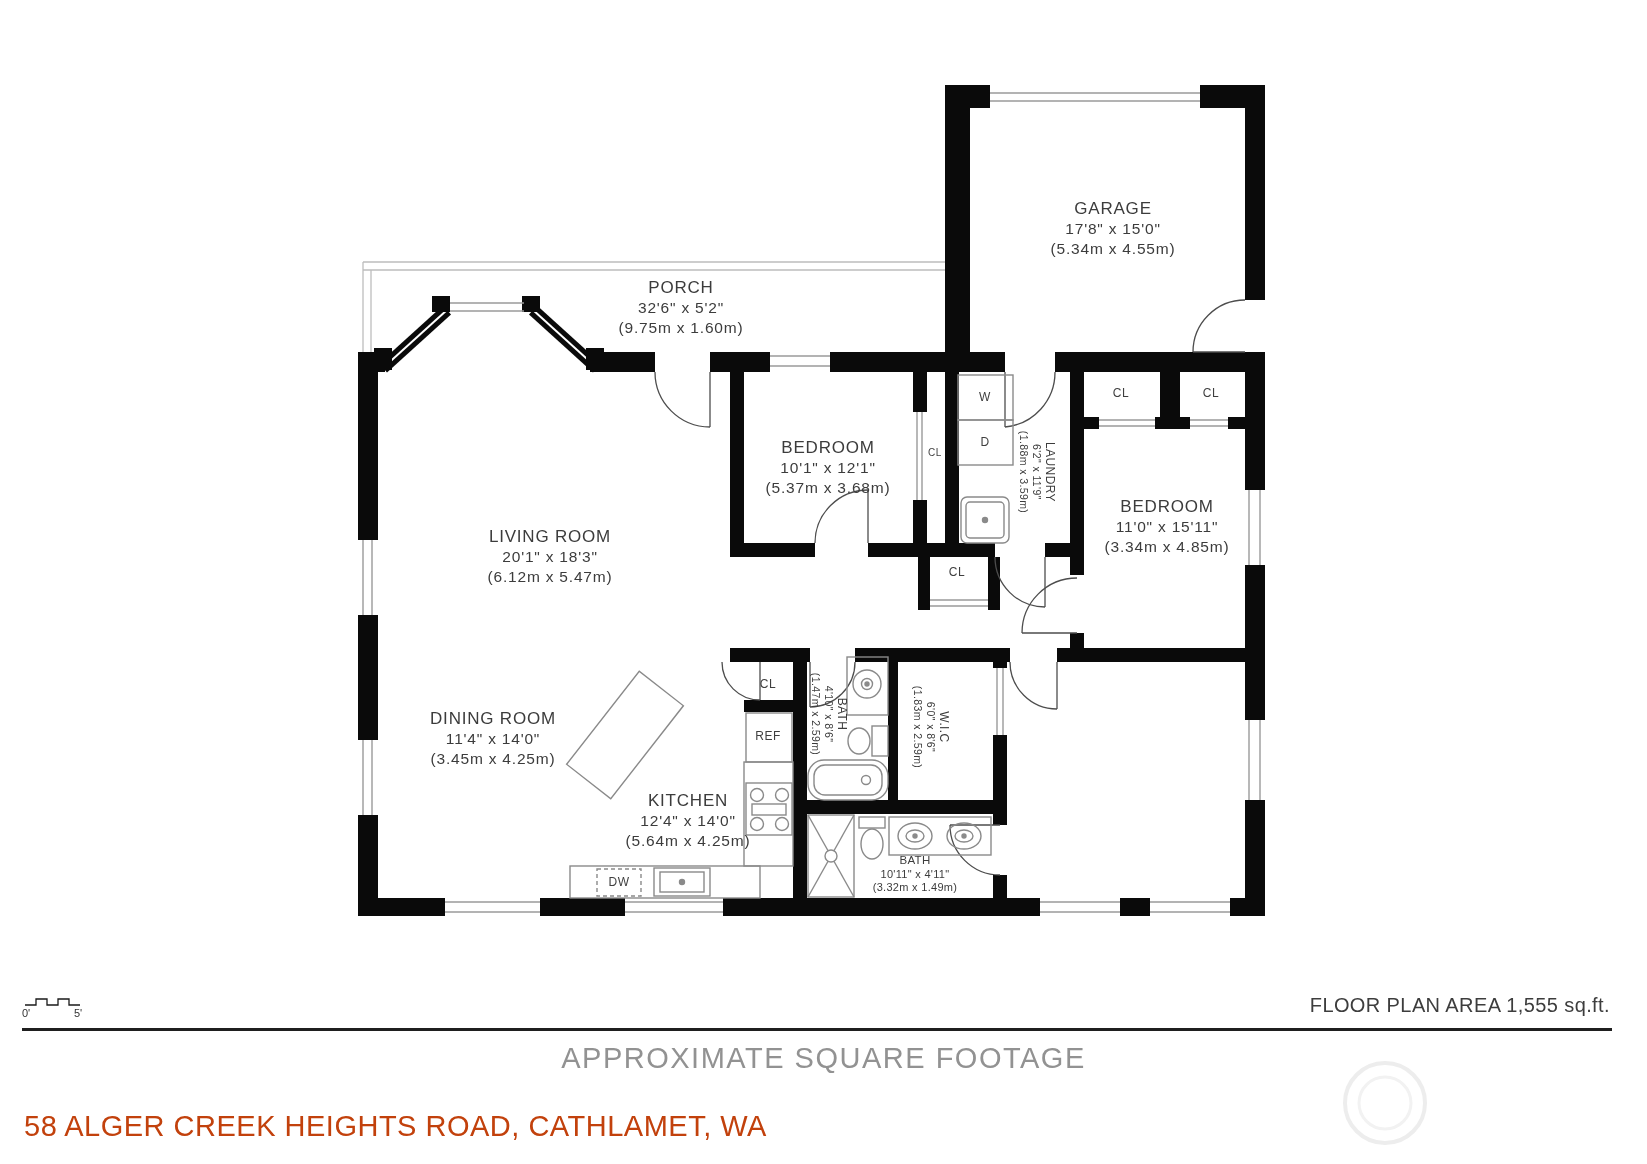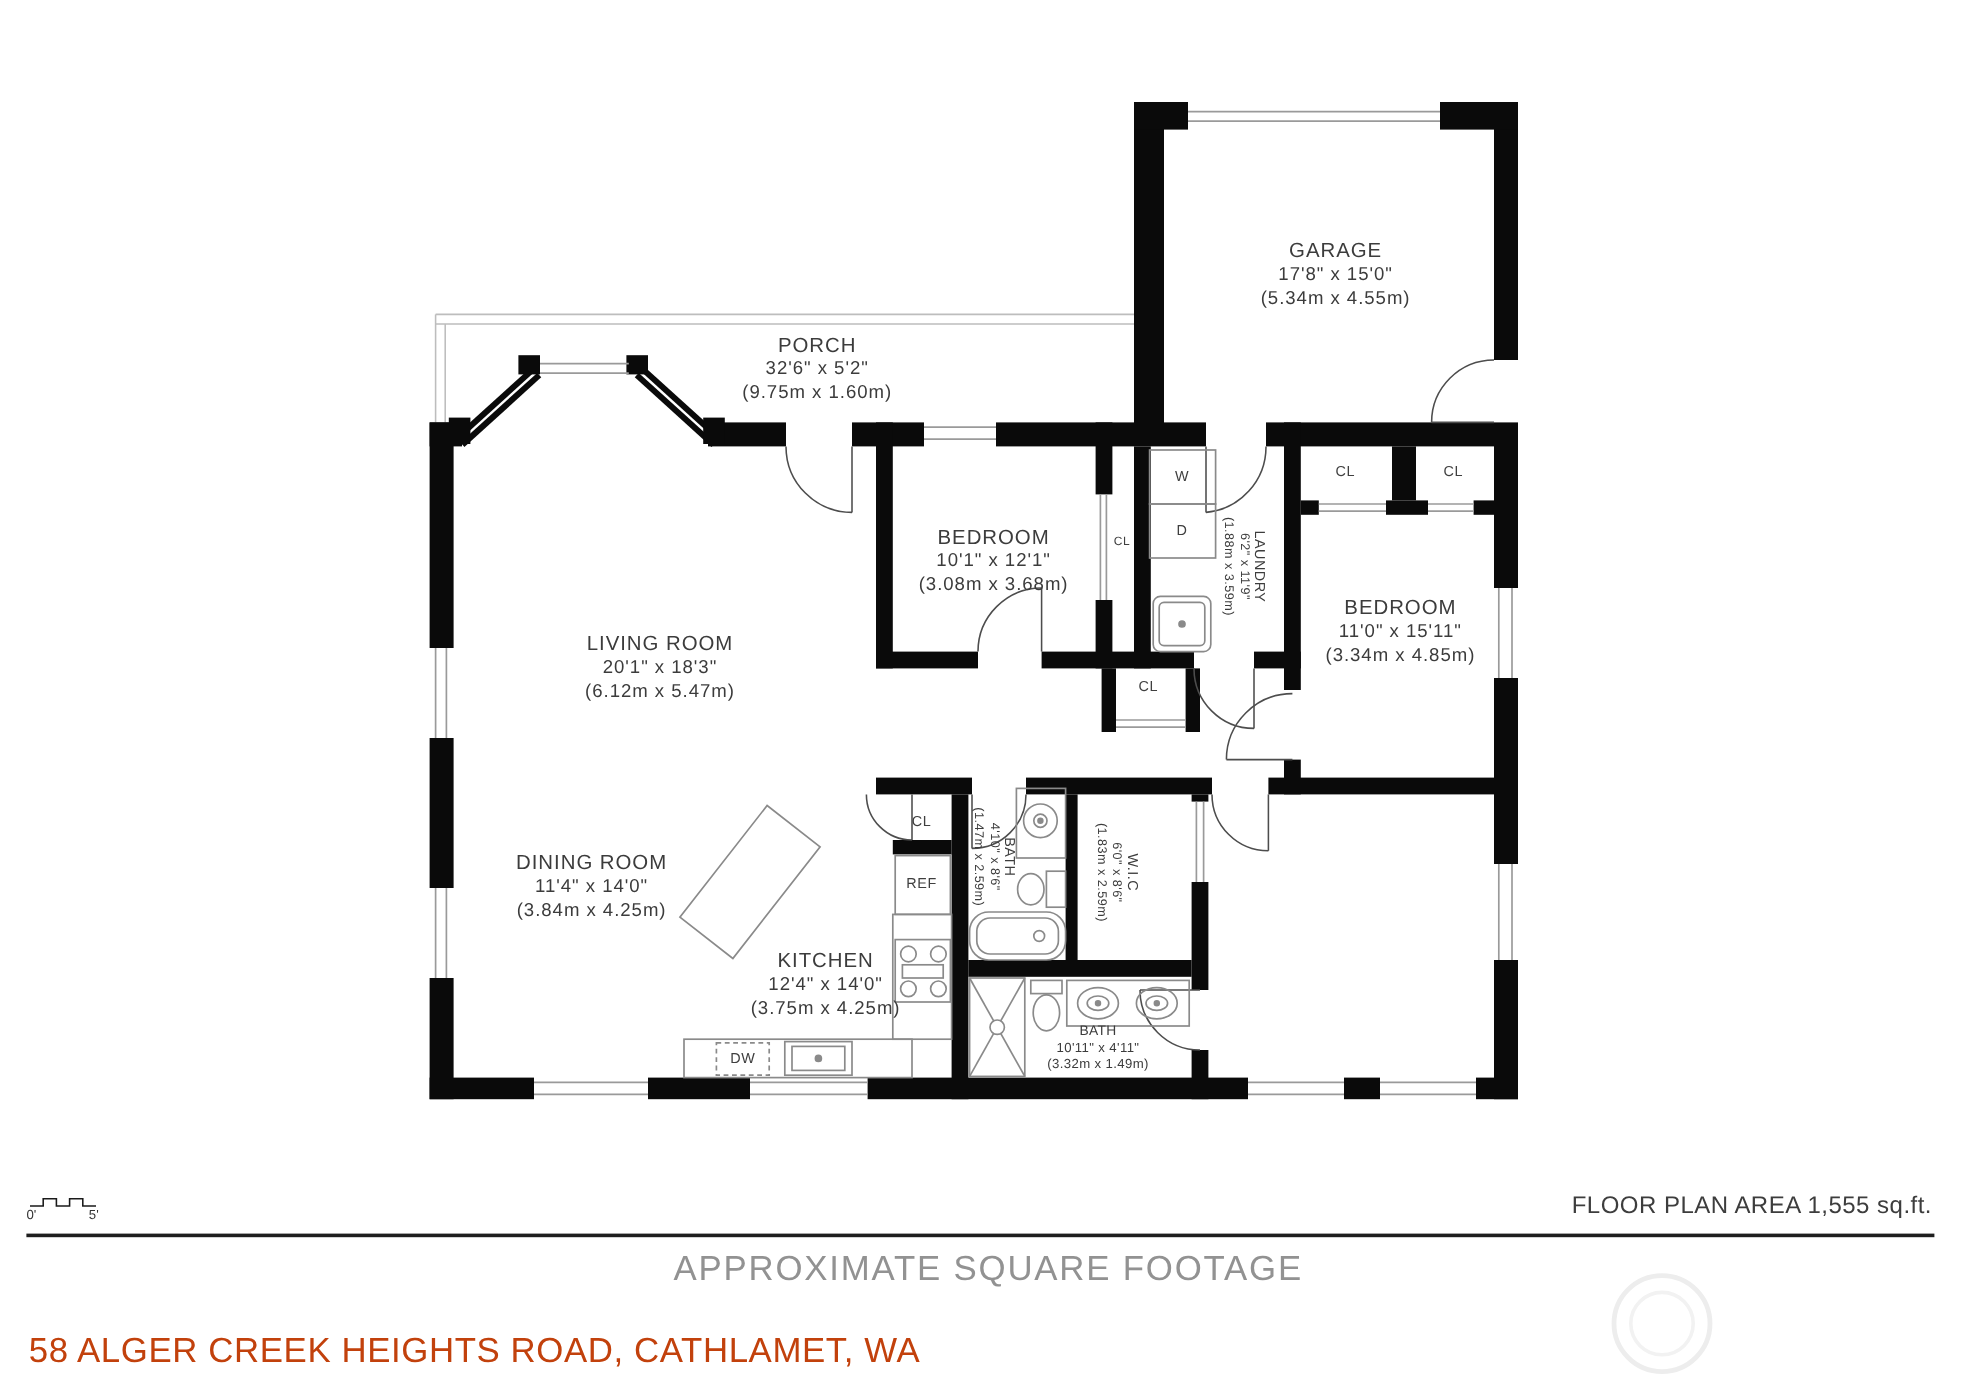--- a/index.html
+++ b/index.html
@@ -255,46 +255,46 @@
     <div class="metric">(5.34m x 4.55m)</div>
   </div>
   <div class="lbl" style="left:681px;top:307px">
     <div class="name">PORCH</div>
     <div class="dims">32'6" x 5'2"</div>
     <div class="metric">(9.75m x 1.60m)</div>
   </div>
   <div class="lbl" style="left:828px;top:467px">
     <div class="name">BEDROOM</div>
     <div class="dims">10'1" x 12'1"</div>
-    <div class="metric">(3.08m x 3.68m)</div>
+    <div class="metric">(5.37m x 3.68m)</div>
   </div>
   <div class="lbl md rot" style="left:1037px;top:472px">
     <div class="name">LAUNDRY</div>
     <div class="dims">6'2" x 11'9"</div>
     <div class="metric">(1.88m x 3.59m)</div>
   </div>
   <div class="lbl" style="left:1167px;top:526px">
     <div class="name">BEDROOM</div>
     <div class="dims">11'0" x 15'11"</div>
     <div class="metric">(3.34m x 4.85m)</div>
   </div>
   <div class="lbl" style="left:550px;top:556px">
     <div class="name">LIVING ROOM</div>
     <div class="dims">20'1" x 18'3"</div>
     <div class="metric">(6.12m x 5.47m)</div>
   </div>
   <div class="lbl" style="left:493px;top:738px">
     <div class="name">DINING ROOM</div>
     <div class="dims">11'4" x 14'0"</div>
-    <div class="metric">(3.84m x 4.25m)</div>
+    <div class="metric">(3.45m x 4.25m)</div>
   </div>
   <div class="lbl" style="left:688px;top:820px">
     <div class="name">KITCHEN</div>
     <div class="dims">12'4" x 14'0"</div>
-    <div class="metric">(3.75m x 4.25m)</div>
+    <div class="metric">(5.64m x 4.25m)</div>
   </div>
   <div class="lbl md rot" style="left:829px;top:714px">
     <div class="name">BATH</div>
     <div class="dims">4'10" x 8'6"</div>
     <div class="metric">(1.47m x 2.59m)</div>
   </div>
   <div class="lbl md rot" style="left:931px;top:727px">
     <div class="name">W.I.C</div>
     <div class="dims">6'0" x 8'6"</div>
     <div class="metric">(1.83m x 2.59m)</div>

